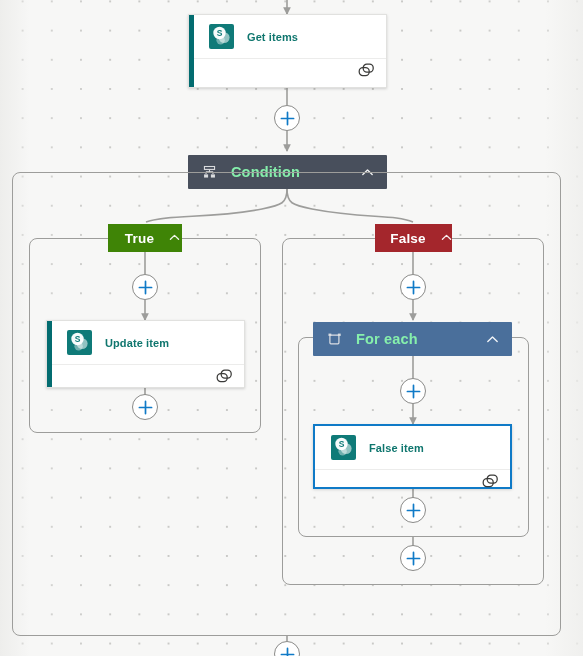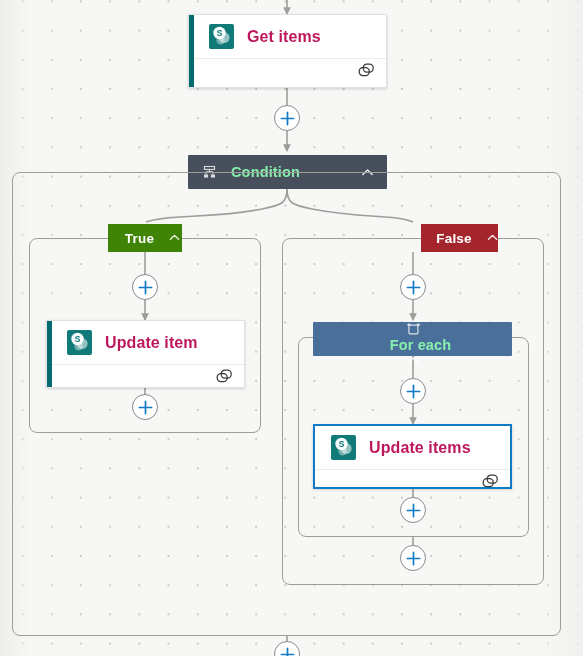--- a/index.html
+++ b/index.html
@@ -60,23 +60,23 @@
   }
   .card-head {
     display: flex;
     align-items: center;
     height: 44px;
     padding-left: 20px;
     border-bottom: 1px solid #ececeb;
   }
   .card.selected .card-head { padding-left: 16px; }
   .card-title {
-    font-size: 16px;
+    font-size: 11px;
     font-weight: 700;
-    color: #be185d;
+    color: #0f766e;
     letter-spacing: 0.1px;
     margin-left: 13px;
   }
   .card-foot {
     height: 27px;
     display: flex;
     align-items: center;
     justify-content: flex-end;
     padding-right: 11px;
   }
@@ -94,21 +94,21 @@
   
   .scope-head {
     display: flex;
     align-items: center;
     height: 34px;
     padding: 0 12px 0 14px;
     color: #86efac;
     border-radius: 1px;
   }
   .scope-head.condition { background: #484f5c; }
-  .scope-head.foreach   { background: #4a6f9b; flex-direction: column; }
+  .scope-head.foreach   { background: #4a6f9b; }
   .scope-title {
     font-size: 14.5px;
     font-weight: 700;
     letter-spacing: 0.15px;
     margin-left: 14px;
     flex: 1 1 auto;
     white-space: nowrap;
   }
 
   
@@ -291,21 +291,21 @@
 
     <div class="abs plus" style="left:132px; top:394px;">
       <svg width="15" height="15" viewBox="0 0 15 15" xmlns="http://www.w3.org/2000/svg">
         <path d="M7.5 1.4 V13.6 M1.4 7.5 H13.6" stroke="#0f7ac7" stroke-width="1.7" stroke-linecap="round"></path>
       </svg>
 
     </div>
 
     <div class="abs branch-box" style="left:282px; top:238px; width:262px; height:347px;"></div>
 
-    <div class="abs badge is-false" style="left:375px; top:224px; width:77px;margin-left:46px;">
+    <div class="abs badge is-false" style="left:375px; top:224px; width:77px;">
       <span>False</span>
       <span class="chev">
         <svg width="13" height="13" viewBox="0 0 16 16" xmlns="http://www.w3.org/2000/svg">
           <path d="M3 10.2 L8 5.4 L13 10.2" stroke="#ffffff" stroke-width="1.6" fill="none" stroke-linecap="round" stroke-linejoin="round"></path>
         </svg>
       </span>
     </div>
 
     <div class="abs plus" style="left:400px; top:274px;">
       <svg width="15" height="15" viewBox="0 0 15 15" xmlns="http://www.w3.org/2000/svg">
@@ -342,21 +342,21 @@
     <div class="abs card selected" style="left:313px; top:424px; width:199px; height:65px;">
       <div class="card-head">
         <span class="sp-icon">
           <svg width="25" height="25" viewBox="0 0 25 25" xmlns="http://www.w3.org/2000/svg">
             <circle cx="10.5" cy="9" r="6.2" fill="#ffffff" opacity="0.96"></circle>
             <circle cx="15.2" cy="13.6" r="5.4" fill="#ffffff" opacity="0.55"></circle>
             <circle cx="11.6" cy="16.2" r="4.2" fill="#ffffff" opacity="0.4"></circle>
             <text x="10.5" y="12.4" font-family="Liberation Sans, sans-serif" font-size="8.5" font-weight="700" fill="#0f7a78" text-anchor="middle">S</text>
           </svg>
         </span>
-        <span class="card-title">Update items</span>
+        <span class="card-title">False item</span>
       </div>
       <div class="card-foot">
         <span>
           <svg width="17" height="15" viewBox="0 0 17 15" xmlns="http://www.w3.org/2000/svg">
             <rect x="5.2" y="1.2" width="10" height="8" rx="3.6" fill="none" stroke="#3b3b39" stroke-width="1.25"></rect>
             <rect x="1.2" y="4.6" width="10" height="8" rx="3.6" fill="none" stroke="#3b3b39" stroke-width="1.25"></rect>
           </svg>
         </span>
       </div>
     </div>

